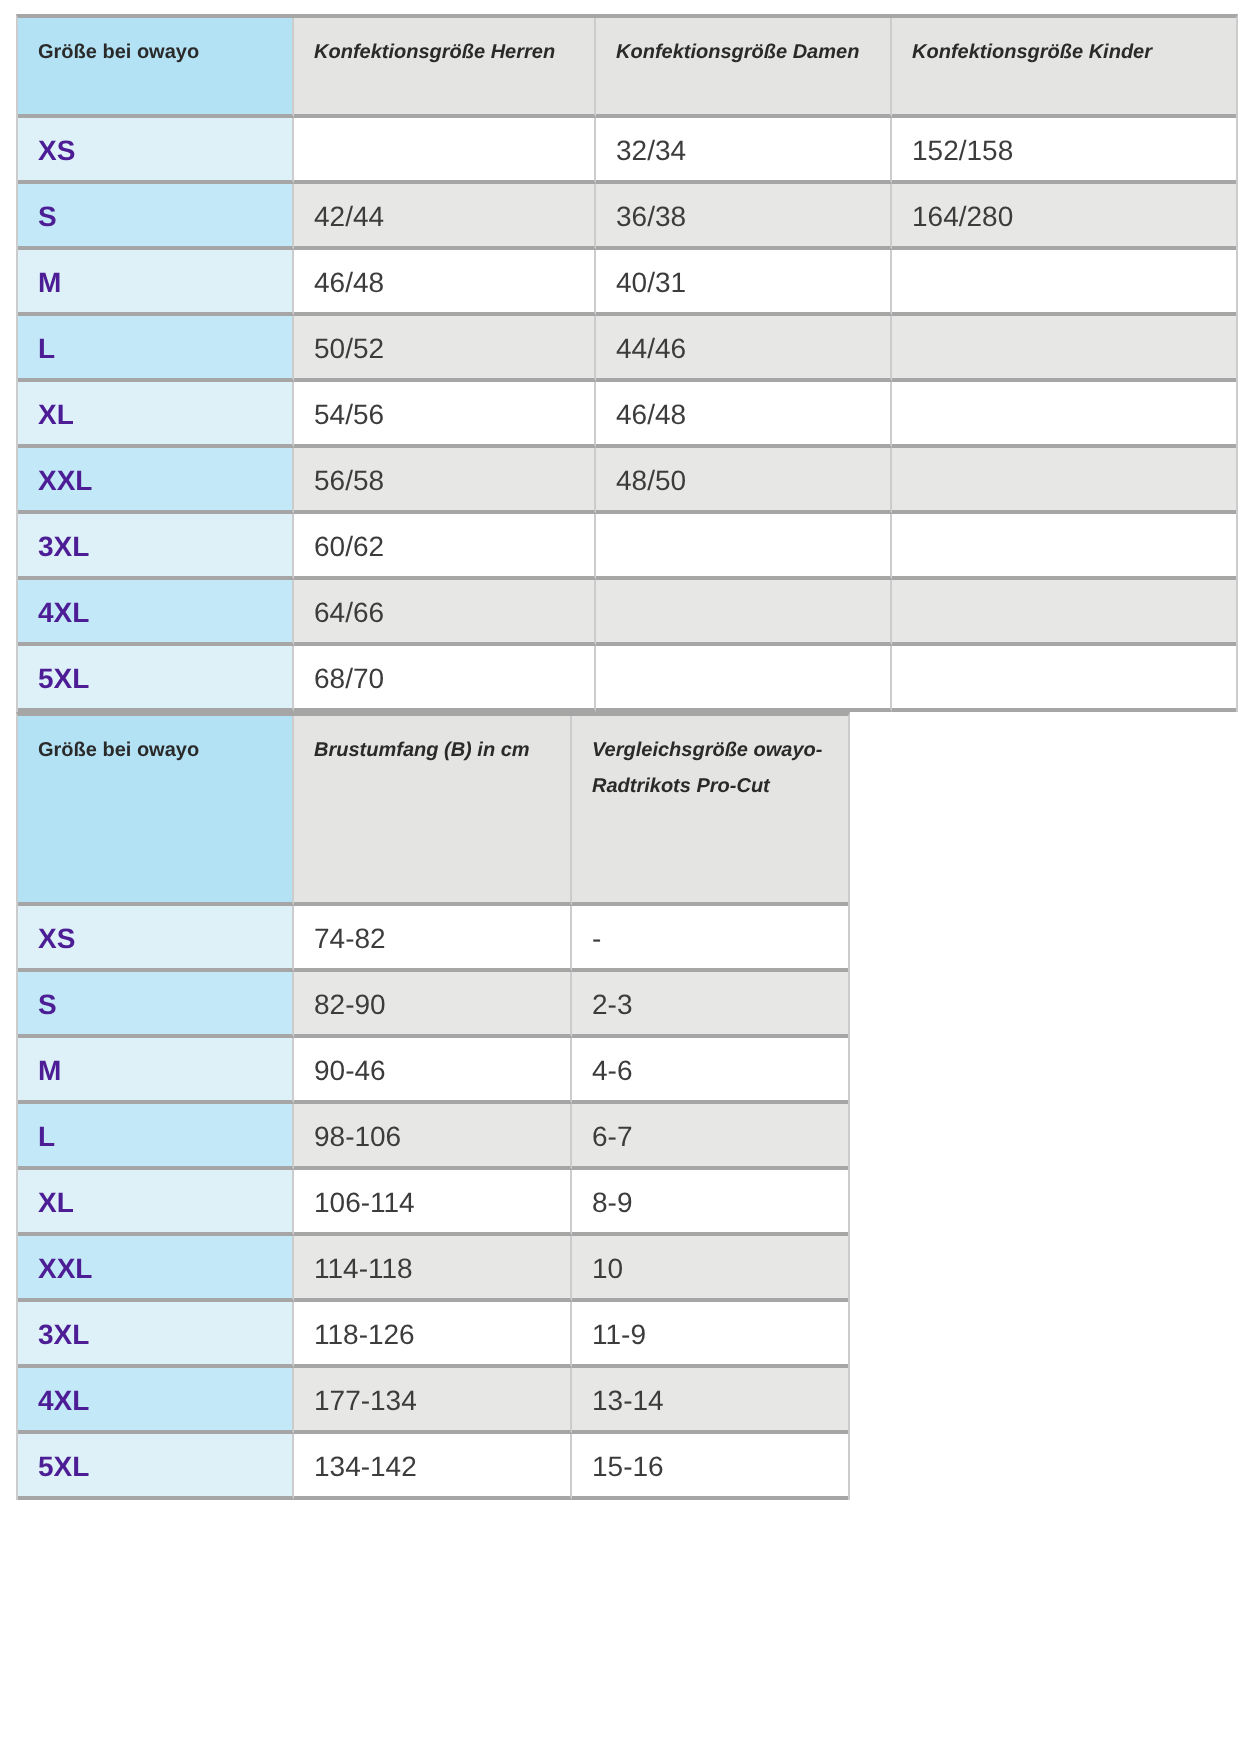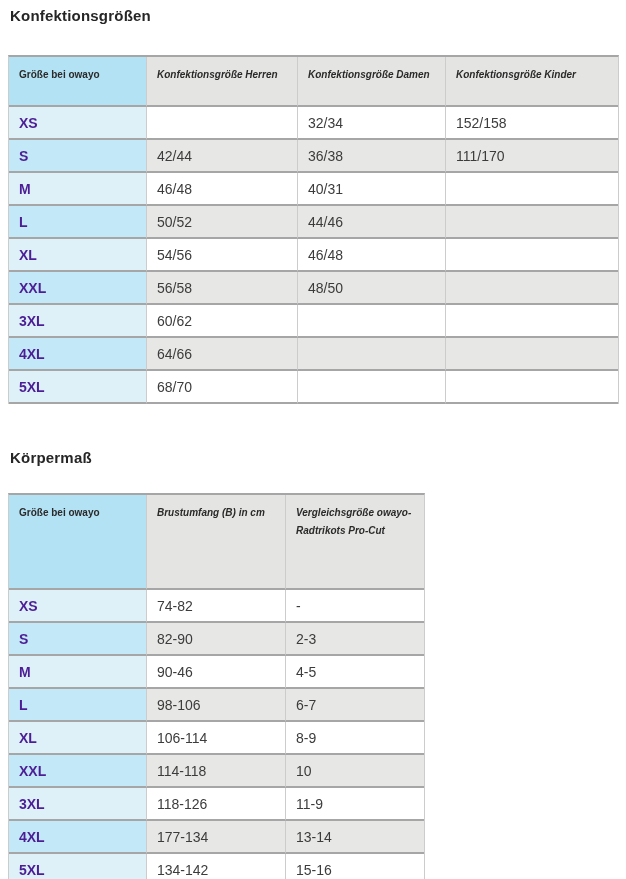--- a/index.html
+++ b/index.html
@@ -70,21 +70,20 @@
   tbody tr:nth-child(odd)  td.size        { background: var(--row-accent-light, #def1f9); }
   tbody tr:nth-child(odd)  td:not(.size)  { background: var(--row-white, #ffffff); }
   tbody tr:nth-child(even) td.size        { background: var(--row-accent, #c3e8f7); }
   tbody tr:nth-child(even) td:not(.size)  { background: var(--row-gray, #e7e7e5); }
 </style>
 </head>
 <body>
 
 <div class="page">
 
-  <h2 class="section-title title-1">Konfektionsgrößen</h2>
 
   <table class="tbl-konfektion">
     <colgroup>
       <col style="width:138px">
         <col style="width:151px">
         <col style="width:148px">
         <col style="width:172px">
     </colgroup>
     <thead>
       <tr>
@@ -98,21 +97,21 @@
       <tr>
         <td class="size">XS</td>
         <td></td>
         <td>32/34</td>
         <td>152/158</td>
       </tr>
       <tr>
         <td class="size">S</td>
         <td>42/44</td>
         <td>36/38</td>
-        <td>111/170</td>
+        <td>164/280</td>
       </tr>
       <tr>
         <td class="size">M</td>
         <td>46/48</td>
         <td>40/31</td>
         <td></td>
       </tr>
       <tr>
         <td class="size">L</td>
         <td>50/52</td>
@@ -145,21 +144,20 @@
       </tr>
       <tr>
         <td class="size">5XL</td>
         <td>68/70</td>
         <td></td>
         <td></td>
       </tr>
     </tbody>
   </table>
 
-  <h2 class="section-title title-2">Körpermaß</h2>
 
   <table class="tbl-koerpermass">
     <colgroup>
       <col style="width:138px">
         <col style="width:139px">
         <col style="width:138px">
     </colgroup>
     <thead>
       <tr>
         <th class="accent">Größe bei owayo</th>
@@ -174,21 +172,21 @@
         <td>-</td>
       </tr>
       <tr>
         <td class="size">S</td>
         <td>82-90</td>
         <td>2-3</td>
       </tr>
       <tr>
         <td class="size">M</td>
         <td>90-46</td>
-        <td>4-5</td>
+        <td>4-6</td>
       </tr>
       <tr>
         <td class="size">L</td>
         <td>98-106</td>
         <td>6-7</td>
       </tr>
       <tr>
         <td class="size">XL</td>
         <td>106-114</td>
         <td>8-9</td>

